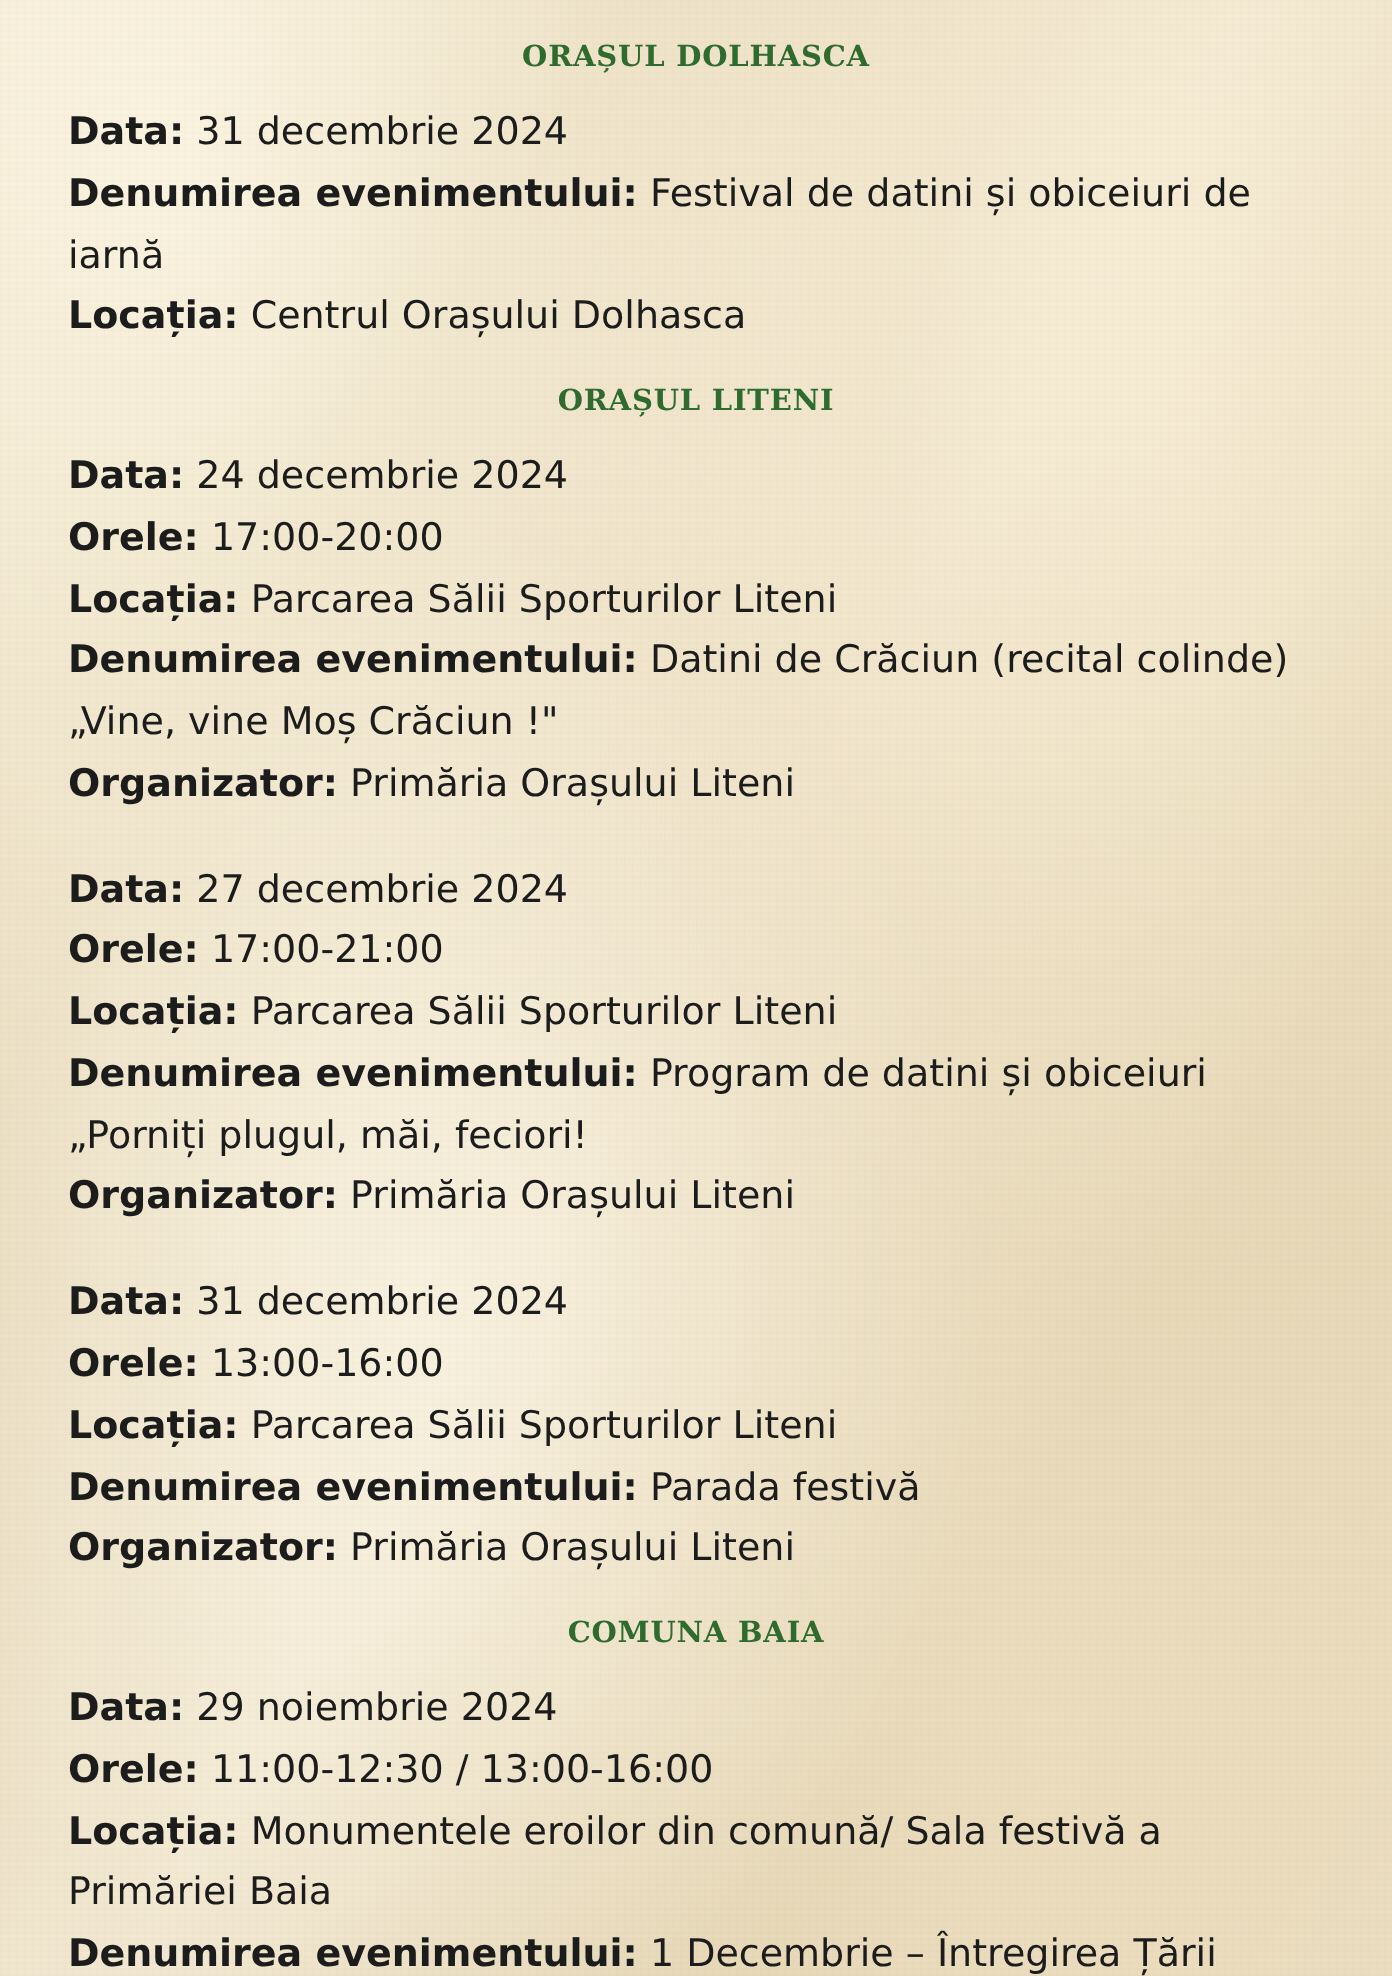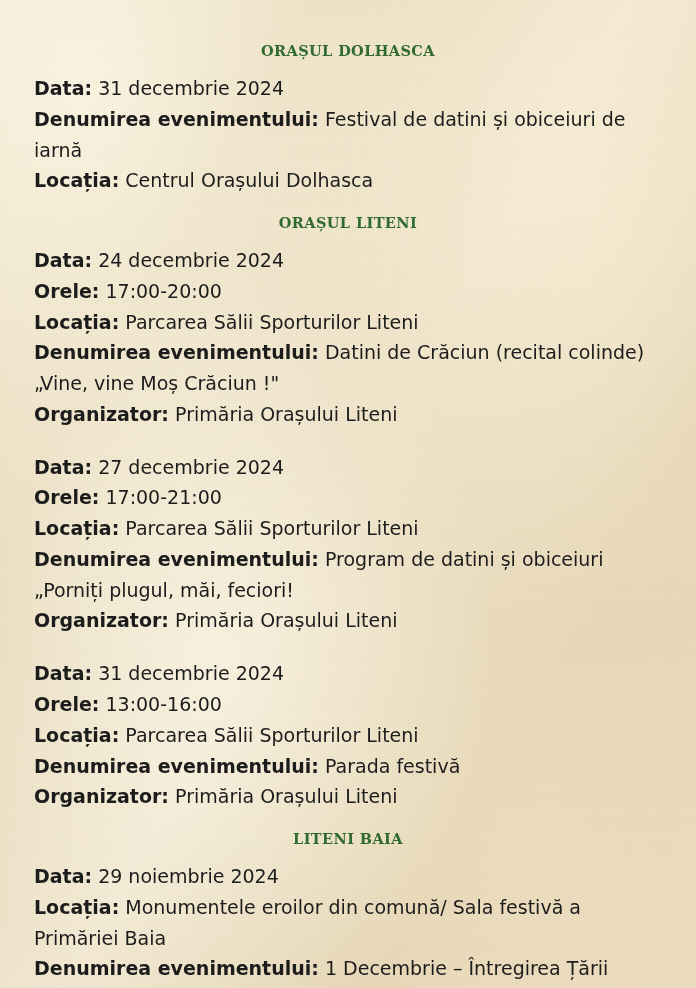--- a/index.html
+++ b/index.html
@@ -18,21 +18,21 @@
       radial-gradient(ellipse at 75% 88%, rgba(236,222,192,0.8) 0%, rgba(236,222,192,0) 45%),
       radial-gradient(ellipse at 50% 45%, rgba(228,210,175,0.45) 0%, rgba(228,210,175,0) 55%),
       linear-gradient(120deg, #efe3c8 0%, #e6d8b8 25%, #f2e8d2 50%, #e3d4b2 75%, #eadcbe 100%);
     overflow: hidden;
   }
   .page {
     position: relative;
     width: 696px;
     height: 988px;
     box-sizing: border-box;
-    padding: 42px 34px 10px 34px;
+    padding: 20px 34px 10px 34px;
   }
   .grain {
     position: absolute;
     inset: 0;
     pointer-events: none;
     opacity: 0.35;
     background-image:
       repeating-linear-gradient(0deg, rgba(160,140,100,0.06) 0px, rgba(160,140,100,0.06) 1px, rgba(255,255,255,0) 1px, rgba(255,255,255,0) 3px),
       repeating-linear-gradient(90deg, rgba(150,130,95,0.05) 0px, rgba(150,130,95,0.05) 1px, rgba(255,255,255,0) 1px, rgba(255,255,255,0) 4px);
   }
@@ -175,28 +175,32 @@
       </p>
       <p class="line">
         <span class="lbl">Organizator:</span>
         <span class="val">Primăria Orașului Liteni</span>
       </p>
     </div>
 
     <div class="sp-before-title"></div>
 
     <div class="section-title-wrap">
-      <h2 class="section-title">LITENI BAIA</h2>
+      <h2 class="section-title">COMUNA BAIA</h2>
     </div>
     <div class="sp-after-title"></div>
 
     <div class="block">
       <p class="line">
         <span class="lbl">Data:</span>
         <span class="val">29 noiembrie 2024</span>
+      </p>
+      <p class="line">
+        <span class="lbl">Orele:</span>
+        <span class="val">11:00-12:30 / 13:00-16:00</span>
       </p>
       <p class="line">
         <span class="lbl">Locația:</span>
         <span class="val">Monumentele eroilor din comună/ Sala festivă a Primăriei Baia</span>
       </p>
       <p class="line">
         <span class="lbl">Denumirea evenimentului:</span>
         <span class="val">1 Decembrie – Întregirea Țării Românești</span>
       </p>
     </div>

